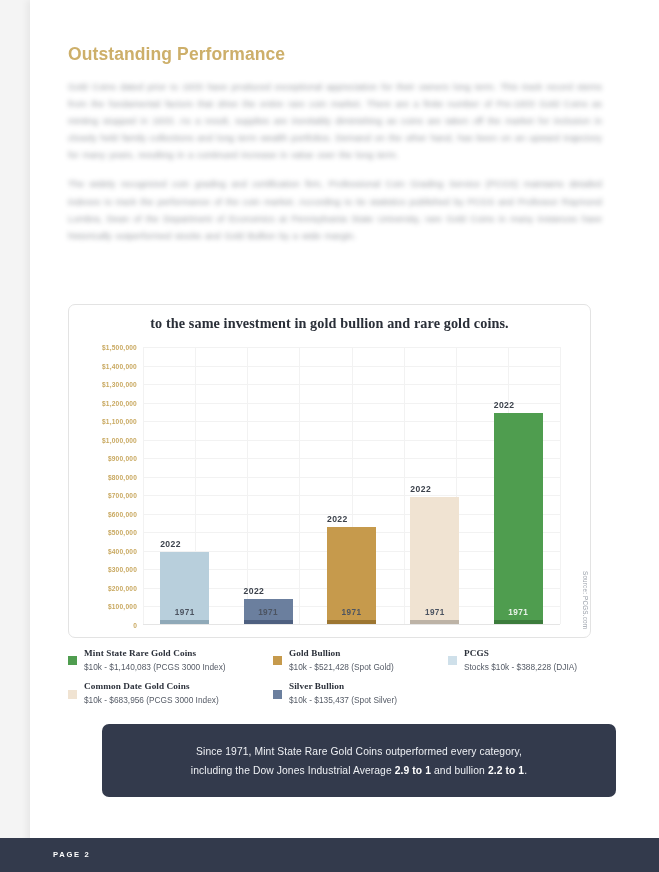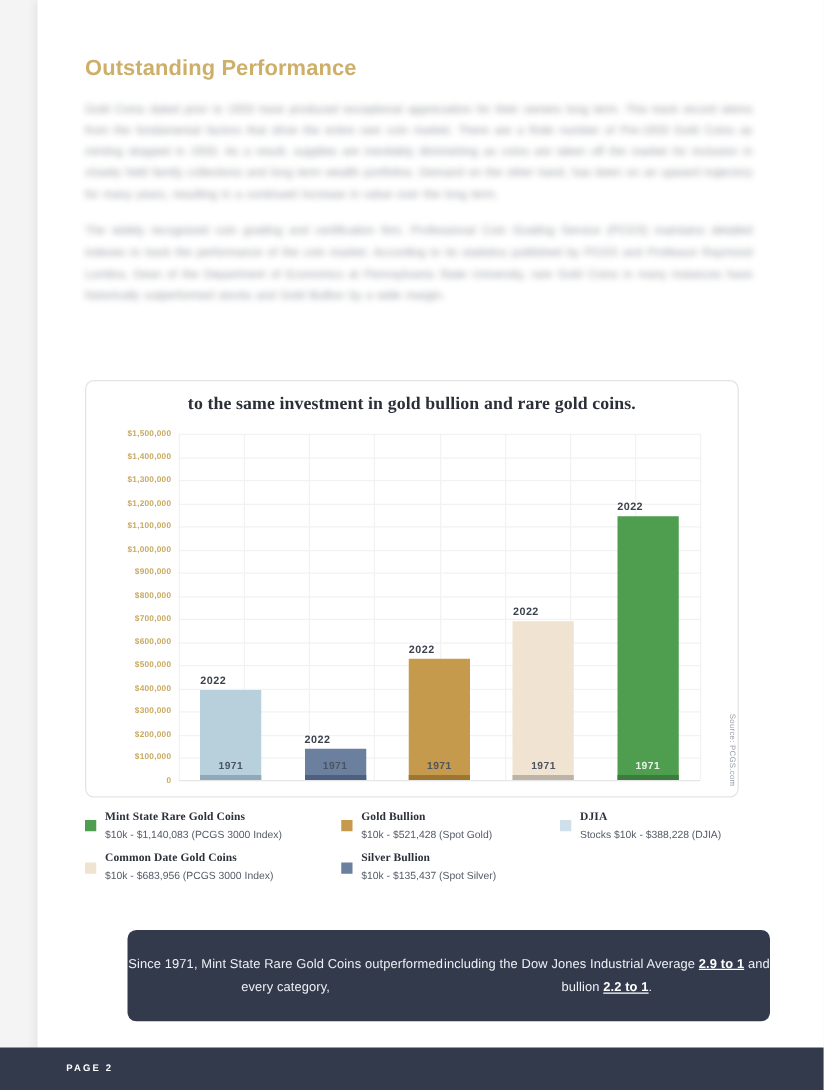--- a/index.html
+++ b/index.html
@@ -212,38 +212,38 @@
   .legend-sub {
     font-size: 8.3px;
     color: #555b66;
     margin-top: 2px;
   }
 
   
   .callout {
     position: absolute;
     left: 72px;
-    top: 744px;
+    top: 724px;
     width: 514px;
     height: 73px;
     background: #333a4c;
     border-radius: 7px;
     display: flex;
-    flex-direction: row;
+    flex-direction: column;
     align-items: center;
     justify-content: center;
   }
   .callout-line {
     color: #eef0f4;
     font-size: 10.3px;
     line-height: 19px;
     text-align: center;
     letter-spacing: 0.1px;
   }
-  .callout-line b { font-weight: 700; color: #ffffff; text-decoration: underline; }
+  .callout-line b { font-weight: 700; color: #ffffff; }
 
   
   .footer {
     position: absolute;
     left: 0;
     bottom: 0;
     width: 659px;
     height: 34px;
     background: #333a4c;
   }
@@ -371,21 +371,21 @@
       <div class="legend-item col2">
         <span class="swatch" style="background: rgb(198, 154, 76);"></span>
         <div class="legend-text">
           <div class="legend-name">Gold Bullion</div>
           <div class="legend-sub">$10k - $521,428 (Spot Gold)</div>
         </div>
       </div>
       <div class="legend-item col3">
         <span class="swatch" style="background: rgb(207, 224, 234);"></span>
         <div class="legend-text">
-          <div class="legend-name">DJIA</div>
+          <div class="legend-name">PCGS</div>
           <div class="legend-sub">Stocks $10k - $388,228 (DJIA)</div>
         </div>
       </div>
       <div class="legend-item col1">
         <span class="swatch" style="background: rgb(240, 227, 210);"></span>
         <div class="legend-text">
           <div class="legend-name">Common Date Gold Coins</div>
           <div class="legend-sub">$10k - $683,956 (PCGS 3000 Index)</div>
         </div>
       </div>

